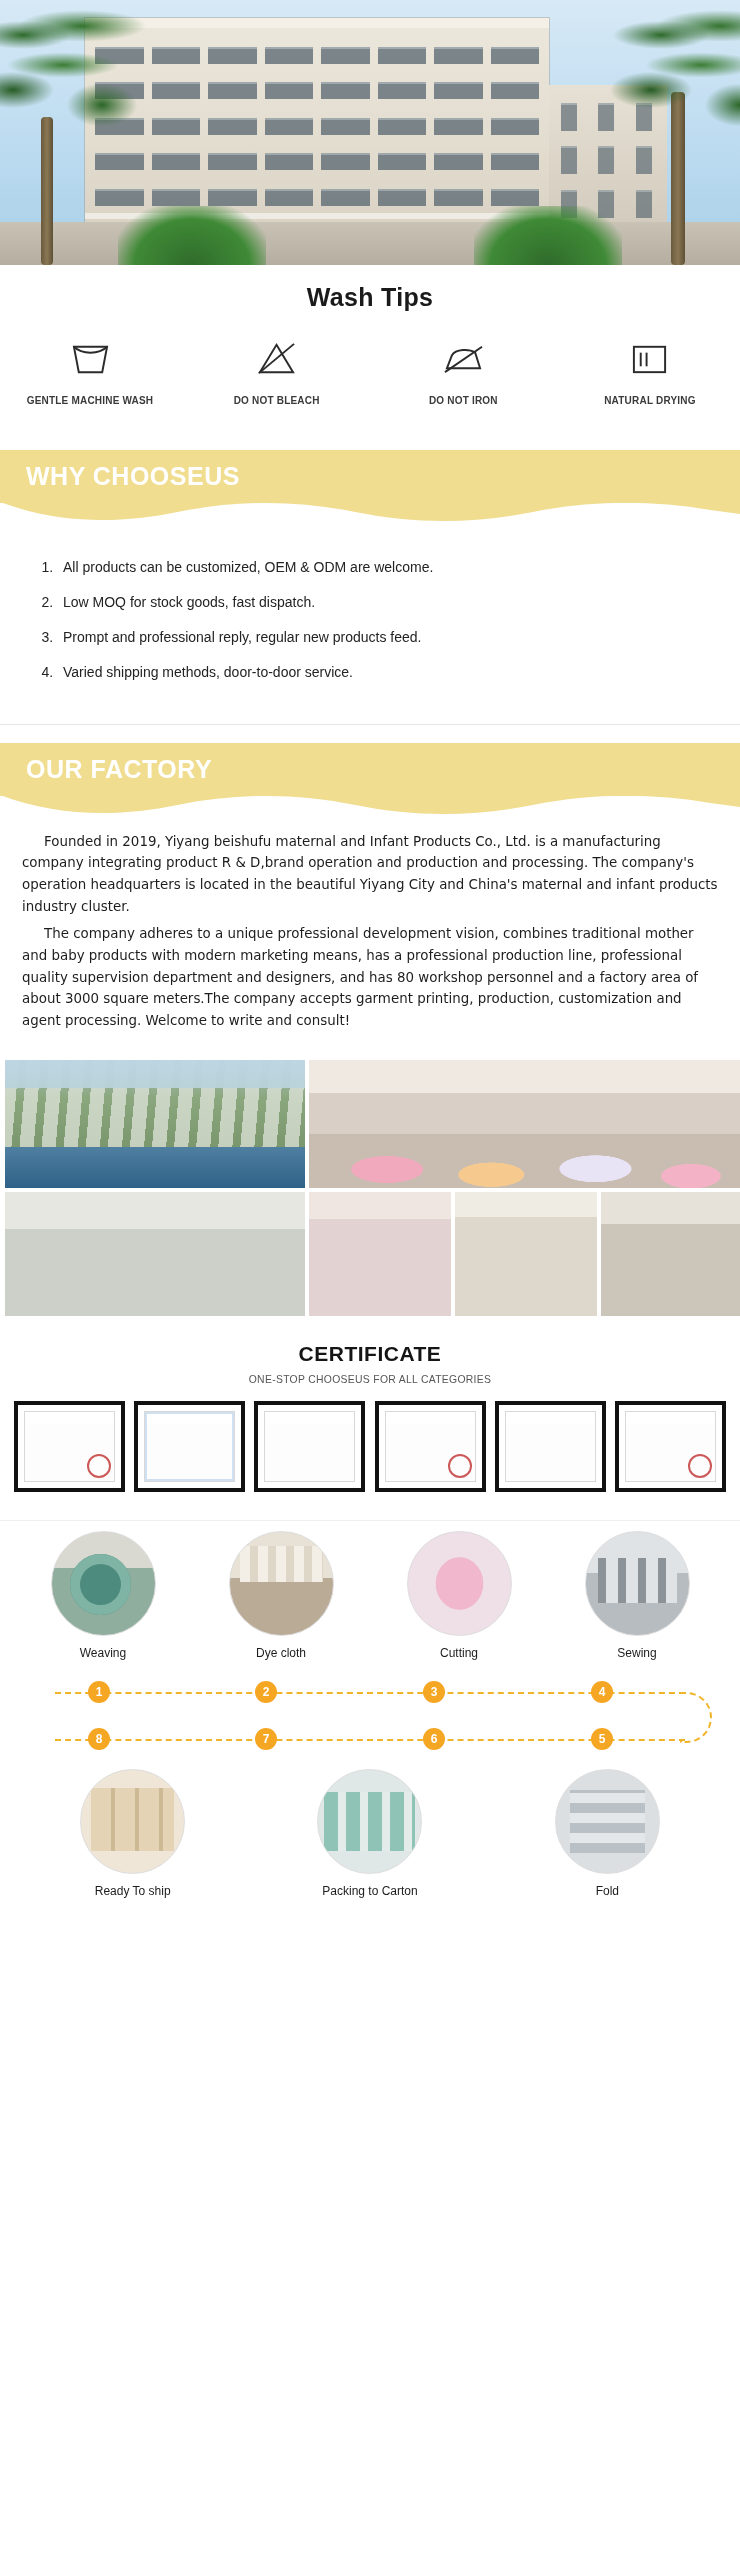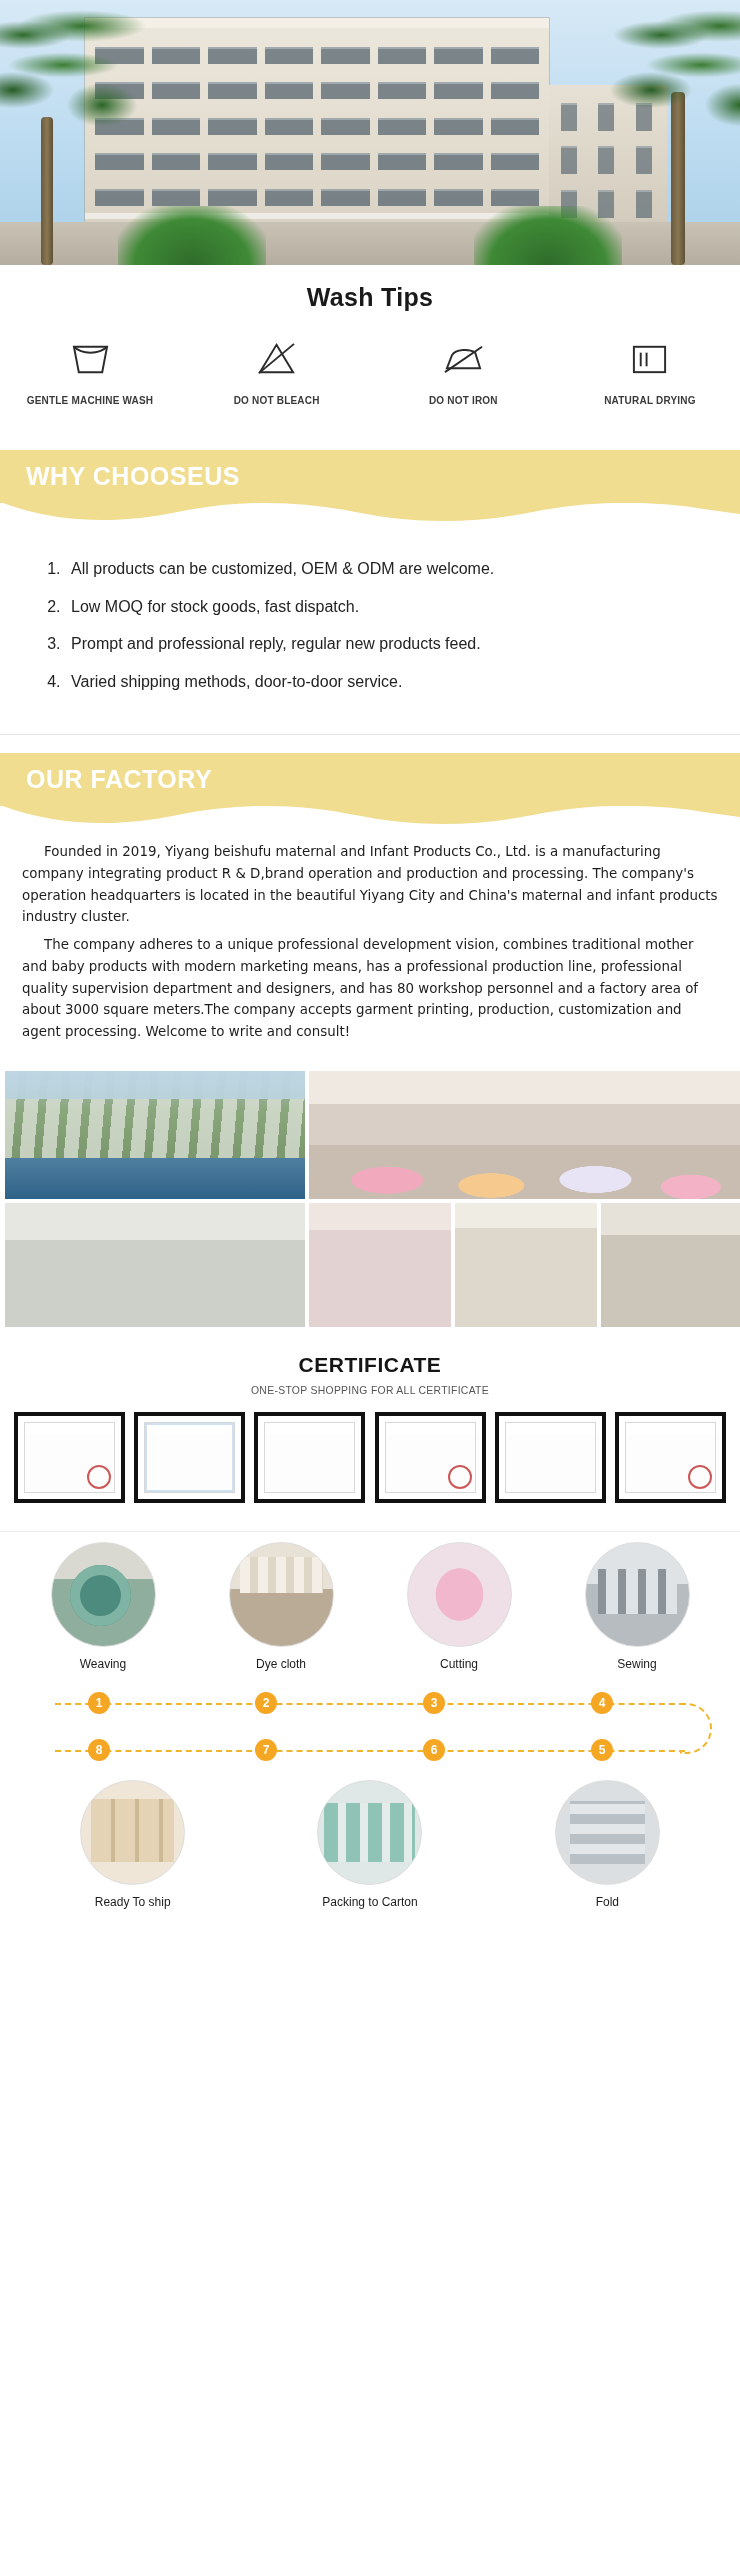--- a/index.html
+++ b/index.html
@@ -150,24 +150,24 @@
   }
 
   
   .why-list {
     margin: 10px 0 0;
     padding: 8px 30px 26px 57px;
     list-style: decimal;
     border-bottom: 1px solid #e6e6e6;
   }
   .why-list li {
-    font-size: 16px;
+    font-size: 14px;
     line-height: 1.35;
     color: #232323;
-    margin: 16px 8px;
+    margin: 16px 0;
     padding-left: 6px;
   }
 
   
   .factory-text {
     padding: 14px 22px 18px;
     font-size: 13.4px;
     line-height: 1.62;
     color: #1d1d1d;
     font-family: "DejaVu Sans", sans-serif;
@@ -499,21 +499,21 @@
     <div class="ph aerial"></div>
     <div class="ph wide-top"></div>
     <div class="ph b1"></div>
     <div class="ph b2"></div>
     <div class="ph b3"></div>
     <div class="ph b4"></div>
   </div>
 
   <div class="cert-wrap">
     <h2>CERTIFICATE</h2>
-    <div class="cert-sub">ONE-STOP SHOPPING FOR ALL CERTIFICATE</div>
+    <div class="cert-sub">ONE-STOP CHOOSEUS FOR ALL CATEGORIES</div>
     <div class="cert-row">
       <div class="cert">
           <div class="inner"></div>
           <div class="seal"></div>
         </div>
       <div class="cert">
           <div class="inner blue"></div>
         </div>
       <div class="cert">
           <div class="inner"></div>

